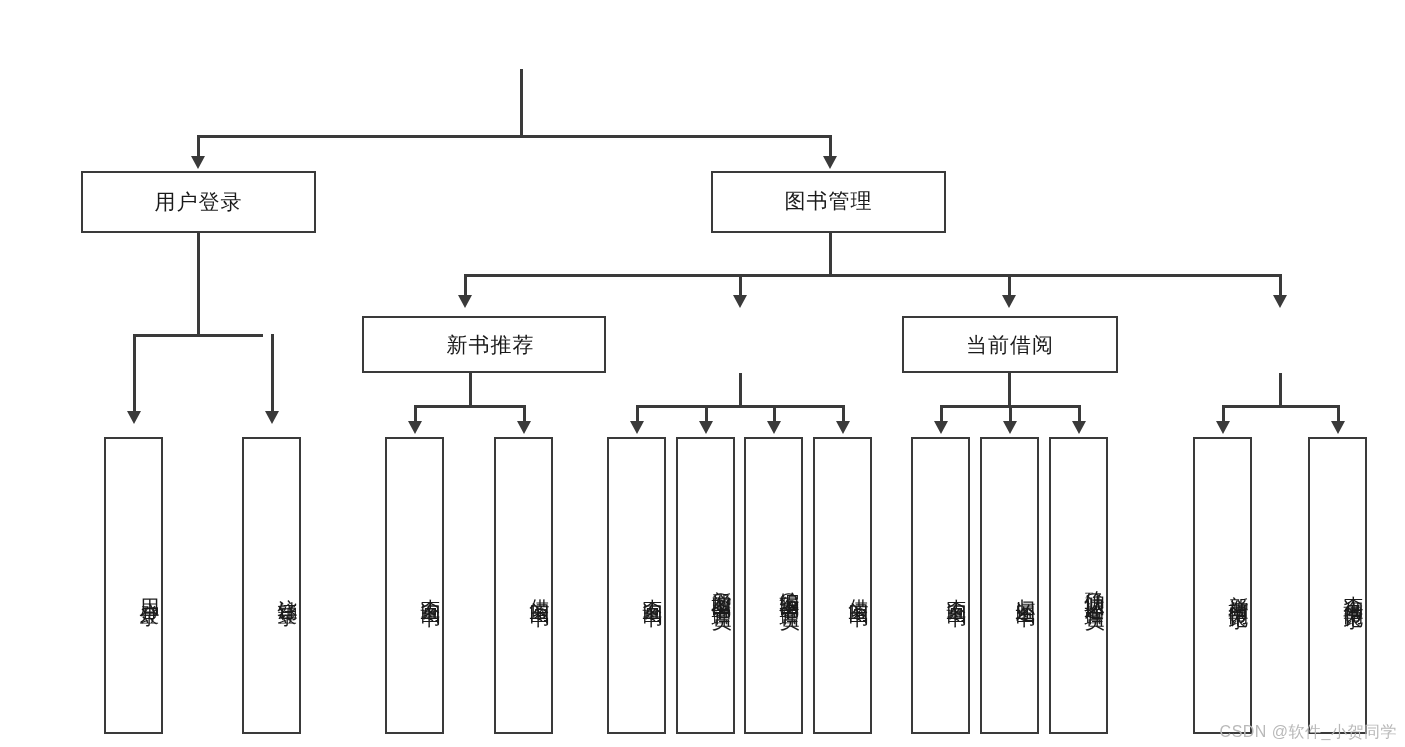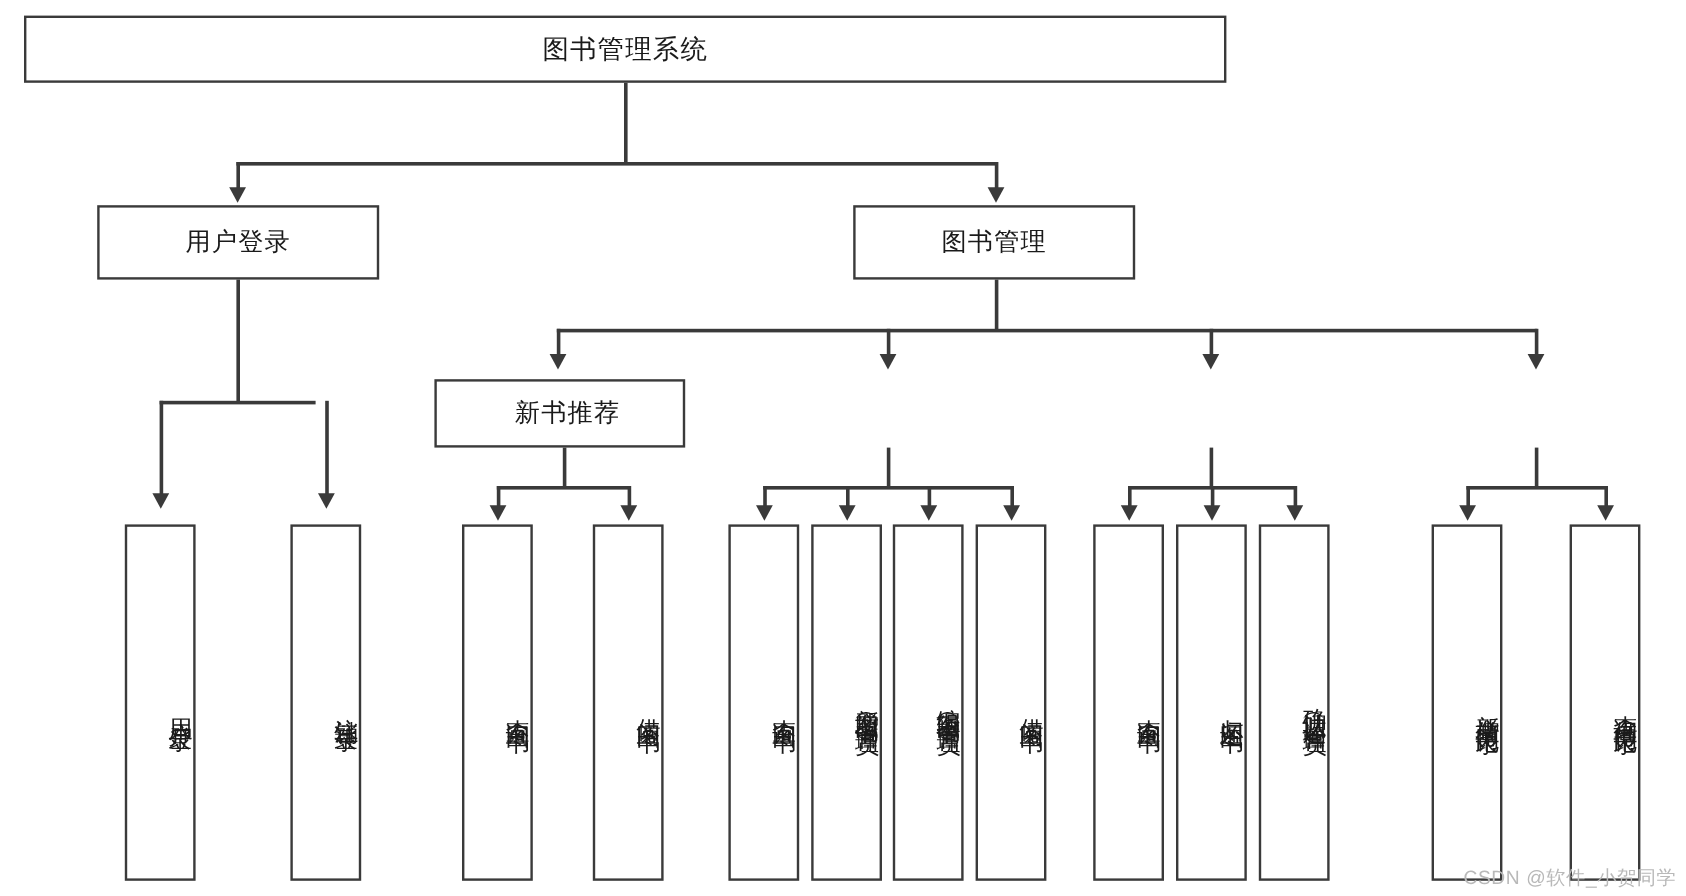--- a/index.html
+++ b/index.html
@@ -82,21 +82,20 @@
     white-space: nowrap;
     letter-spacing: 0.5px;
     pointer-events: none;
   }
 </style>
 </head>
 <body>
 
 <div id="canvas">
 
-  <div class="node h root" style="left:20px; top:13px; width:1002px; height:56px;">图书管理系统</div>
 
   <div class="ln v" style="left:520px; top:69px; width:2.5px; height:67px;"></div>
 
   <div class="ln h" style="left:197px; top:135px; width:634px;"></div>
 
   <div class="ln v" style="left:197px; top:135px; height:23px;"></div>
   <div class="arrow" style="left:191px; top:156px;"></div>
   <div class="ln v" style="left:829px; top:135px; height:23px;"></div>
   <div class="arrow" style="left:823px; top:156px;"></div>
 
@@ -114,21 +113,22 @@
   <div class="ln h" style="left:464px; top:274px; width:817px;"></div>
   <div class="ln v" style="left:464px; top:274px; height:23px;"></div>
   <div class="arrow" style="left:458px; top:295px;"></div>
   <div class="ln v" style="left:739px; top:274px; height:23px;"></div>
   <div class="arrow" style="left:733px; top:295px;"></div>
   <div class="ln v" style="left:1008px; top:274px; height:23px;"></div>
   <div class="arrow" style="left:1002px; top:295px;"></div>
   <div class="ln v" style="left:1279px; top:274px; height:23px;"></div>
   <div class="arrow" style="left:1273px; top:295px;"></div>
 
-  <div class="node h" style="left:362px; top:316px; width:209px; height:57px;padding-left:13px;">新书推荐</div>
+  <div class="node h" style="left:362px; top:316px; width:244px; height:57px;padding-left:13px;">新书推荐</div>
+  <div class="node h" style="left:902px; top:316px; width:216px; height:57px;">当前借阅</div>
 
   <div class="ln v" style="left:469px; top:373px; height:34px;"></div>
   <div class="ln h" style="left:414px; top:405px; width:111px;"></div>
   <div class="ln v" style="left:414px; top:405px; height:18px;"></div>
   <div class="arrow" style="left:408px; top:421px;"></div>
   <div class="ln v" style="left:523px; top:405px; height:18px;"></div>
   <div class="arrow" style="left:517px; top:421px;"></div>
 
   <div class="ln v" style="left:739px; top:373px; height:34px;"></div>
   <div class="ln h" style="left:636px; top:405px; width:208px;"></div>

